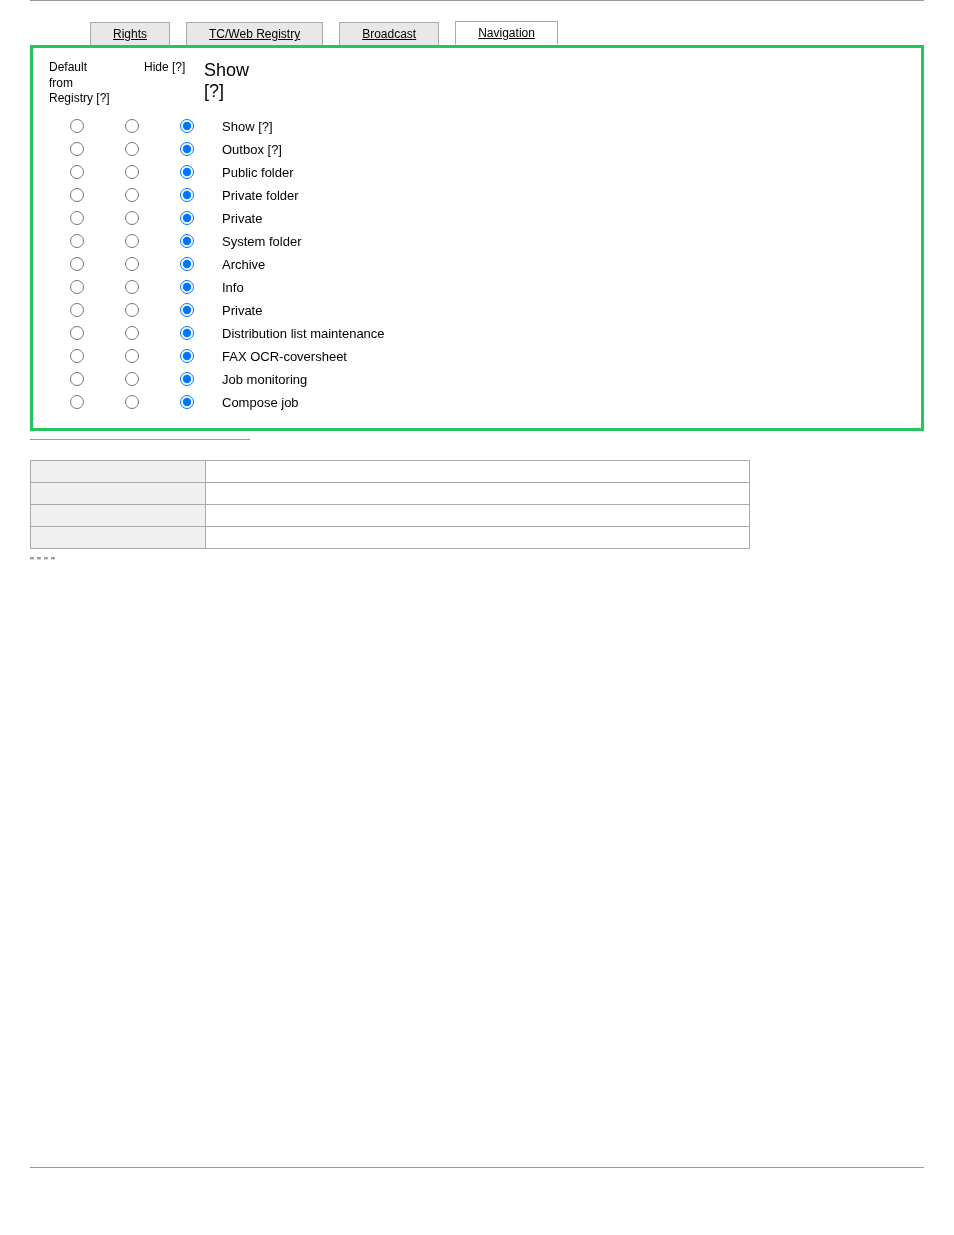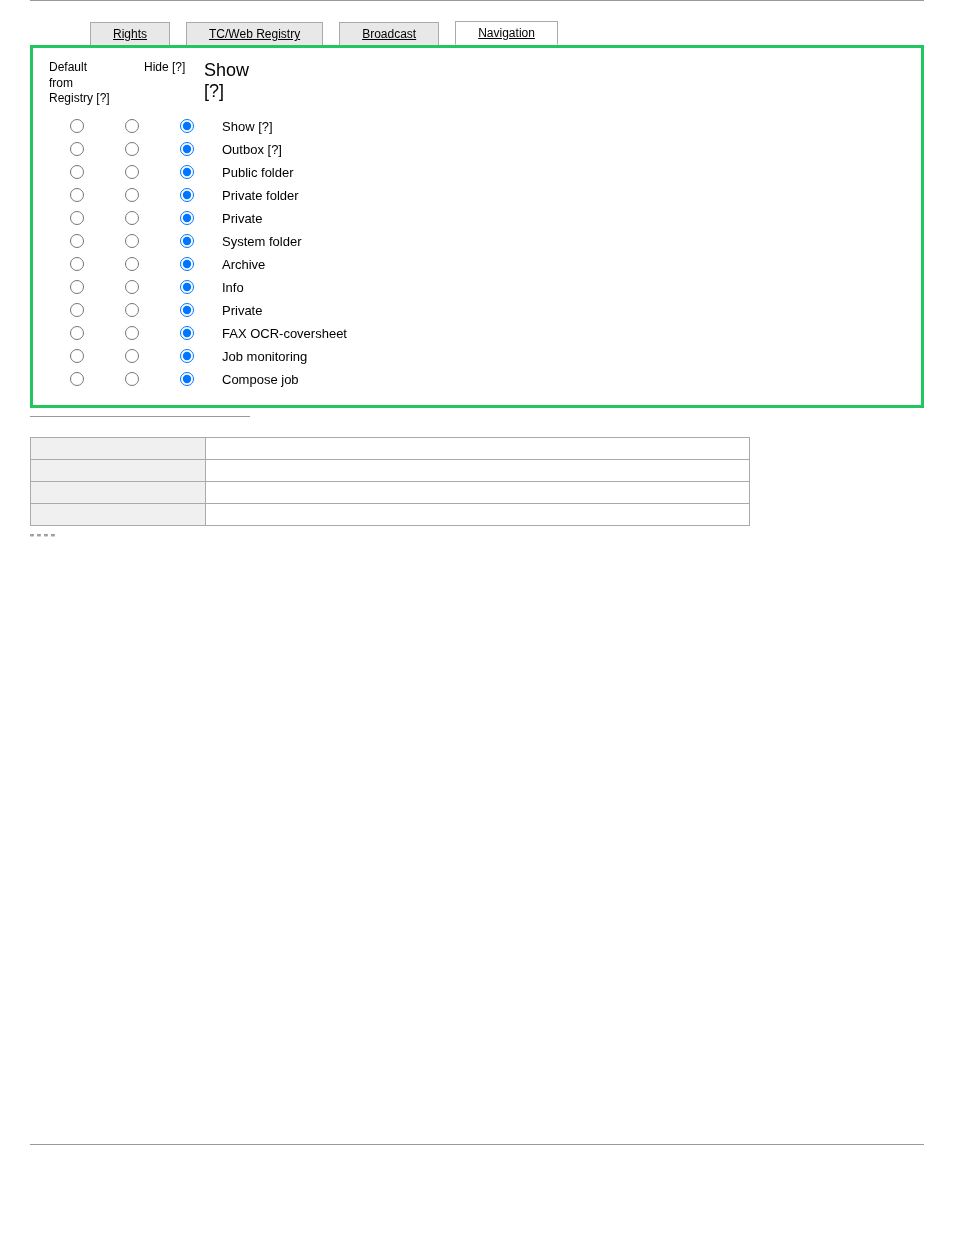--- a/index.html
+++ b/index.html
@@ -288,20 +288,32 @@
       </div>
       <div class="radio-col">
         <input type="radio" name="nav10" value="hide" style="">
       </div>
       <div class="radio-col-registry">
         <input type="radio" name="nav10" value="show" checked="" style="">
       </div>
       <span class="item-label">Private</span>
     </div>
 
+    <div class="nav-item">
+      <div class="radio-col">
+        <input type="radio" name="nav11" value="default" style="">
+      </div>
+      <div class="radio-col">
+        <input type="radio" name="nav11" value="hide" style="">
+      </div>
+      <div class="radio-col-registry">
+        <input type="radio" name="nav11" value="show" checked="" style="">
+      </div>
+      <span class="item-label">Distribution list maintenance</span>
+    </div>
 
     <div class="nav-item">
       <div class="radio-col">
         <input type="radio" name="nav12" value="default" style="">
       </div>
       <div class="radio-col">
         <input type="radio" name="nav12" value="hide" style="">
       </div>
       <div class="radio-col-registry">
         <input type="radio" name="nav12" value="show" checked="" style="">

